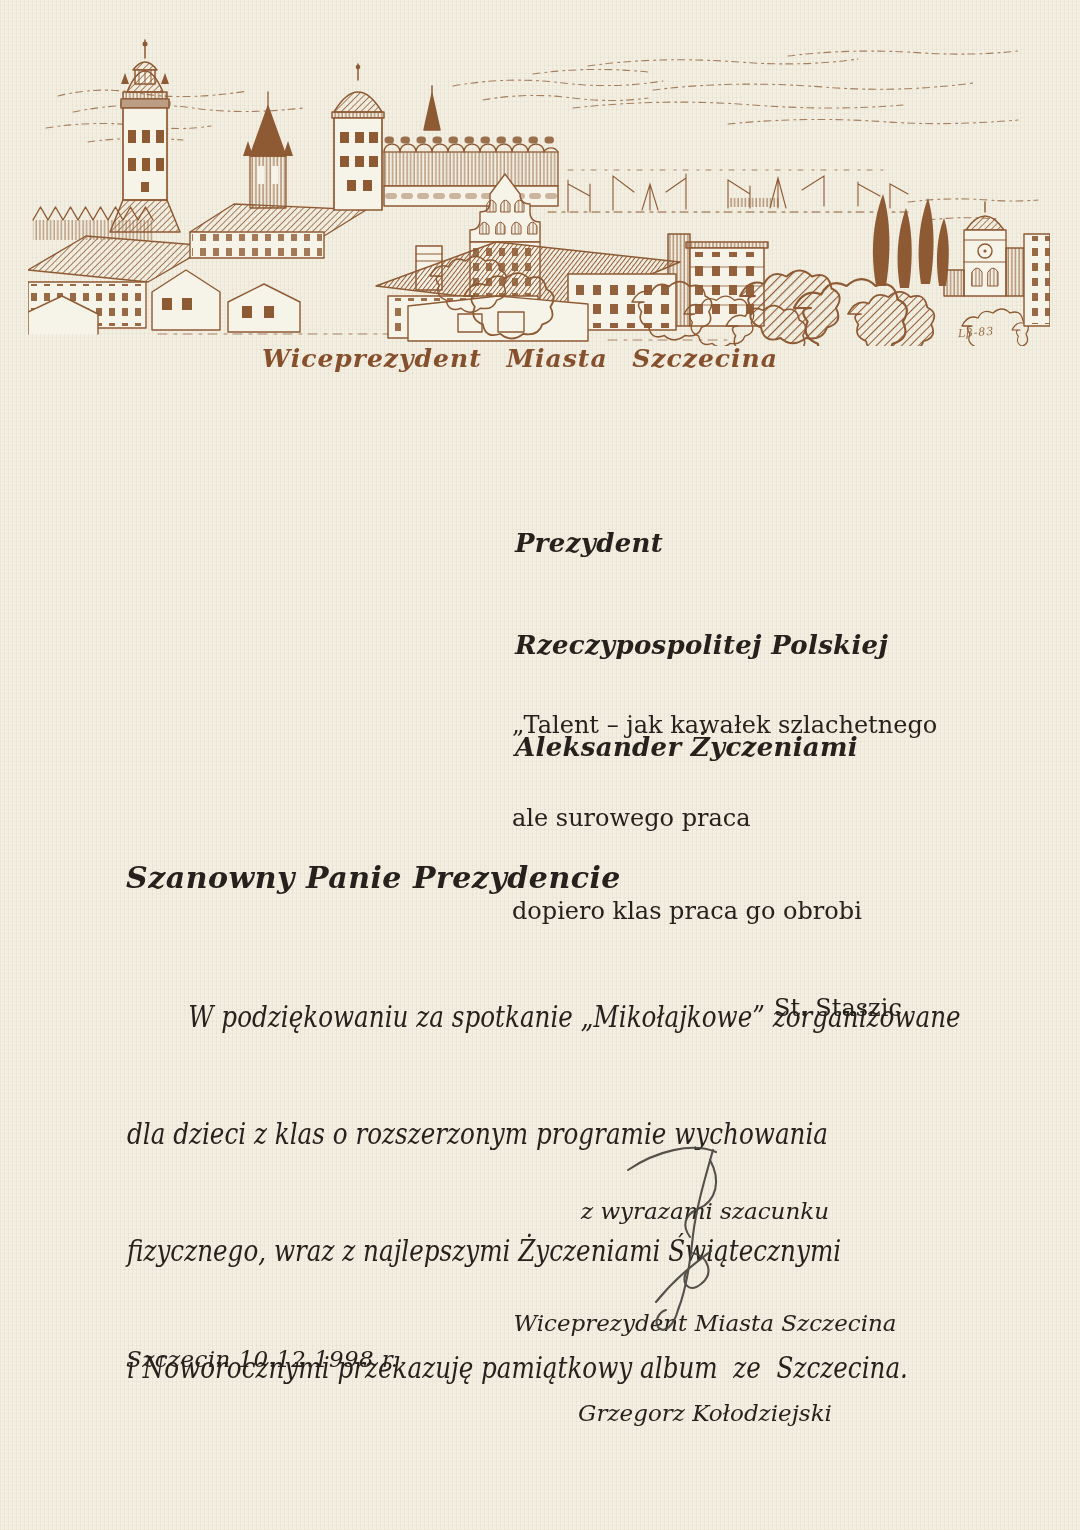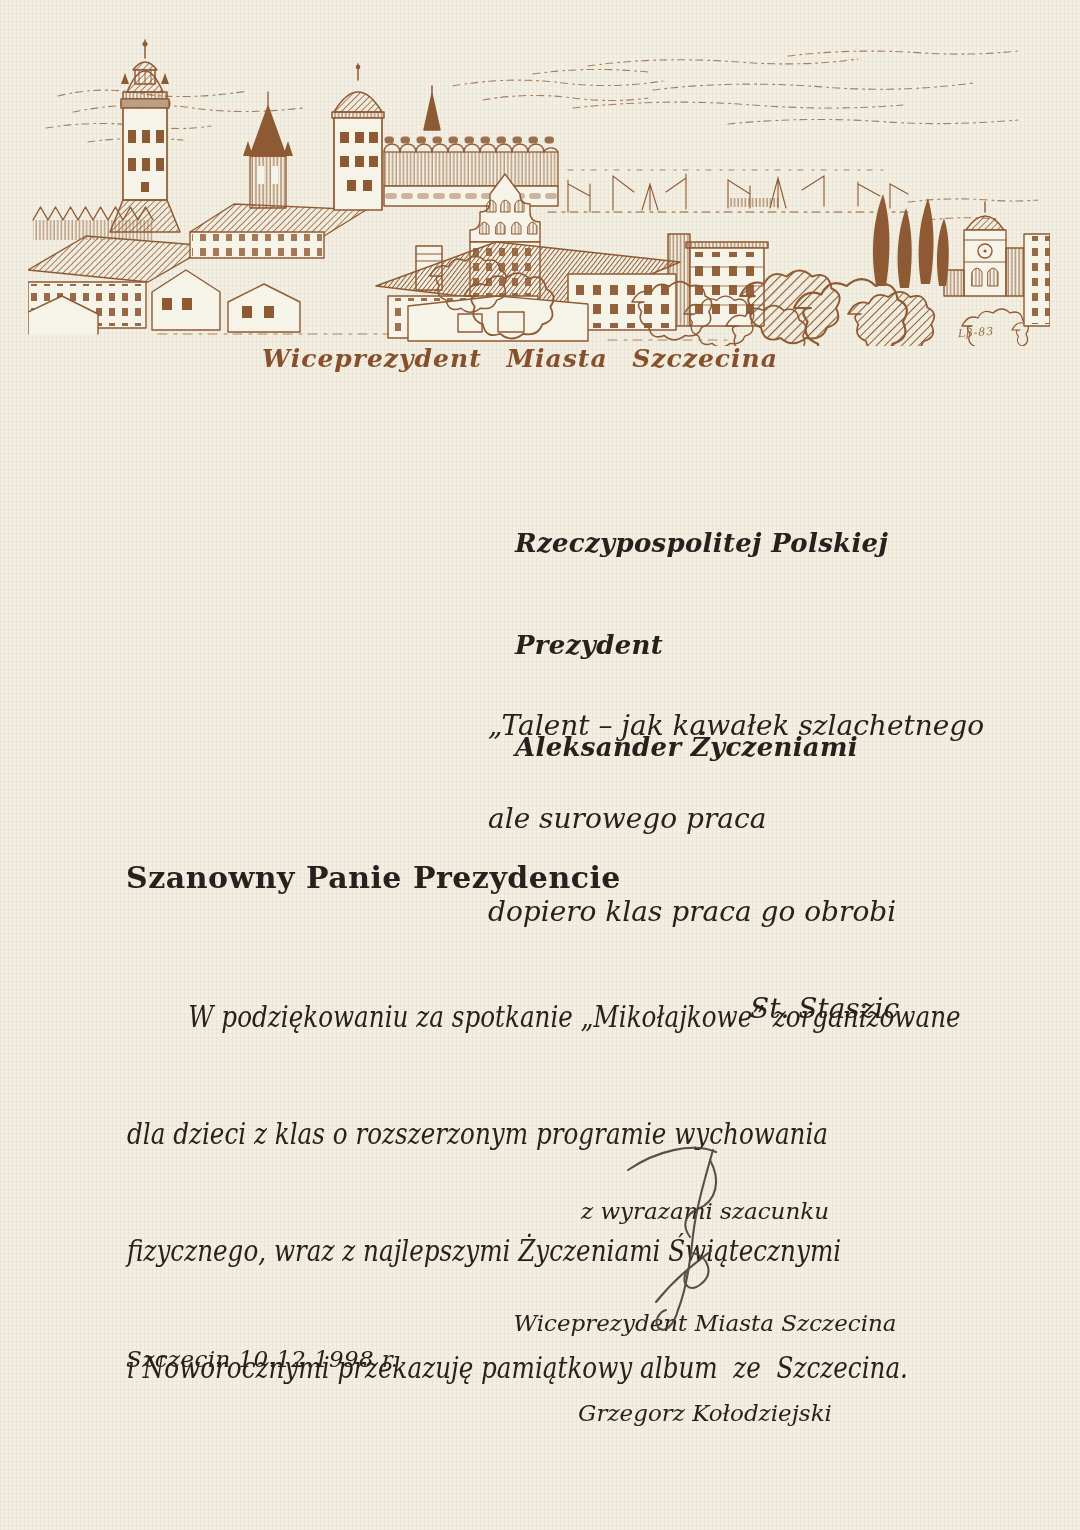--- a/index.html
+++ b/index.html
@@ -23,27 +23,27 @@
     position:absolute;left:0;top:344px;width:1040px;text-align:center;
     font-style:italic;font-weight:bold;font-size:25px;color:#87502d;
     word-spacing:15px;letter-spacing:1px;
   }
   .recipient{
     position:absolute;left:515px;top:458px;
     font-weight:bold;font-style:italic;font-size:26px;line-height:34px;
     letter-spacing:.3px;white-space:pre;
   }
   .quote{
-    position:absolute;left:488px;top:648px;
-    font-style:italic;font-size:28px;line-height:31px;white-space:pre;
+    position:absolute;left:512px;top:648px;
+    font-size:24px;line-height:31px;white-space:pre;
   }
   .quote-attr{margin-left:262px;margin-top:4px;}
   .salutation{
     position:absolute;left:126px;top:860px;
-    font-weight:bold;font-size:30px;letter-spacing:.5px;
+    font-weight:bold;font-style:italic;font-size:30px;letter-spacing:.5px;
   }
   .body-block{
     position:absolute;left:127px;top:920px;width:1060px;
     font-style:italic;font-size:29px;line-height:39px;white-space:pre;
     transform:scaleX(.85);transform-origin:0 0;
   }
   .body-line-first{text-indent:72px;}
   .closing{
     position:absolute;left:495px;top:1136px;width:420px;text-align:center;
     font-style:italic;font-size:23px;line-height:30px;white-space:pre;
@@ -270,22 +270,22 @@
         <path d="M580,306 H700" stroke-dasharray="9 7 3 6" stroke-width="1.1" fill="none" opacity=".7"></path>
       </g>
     </svg>
   </div>
 
   <div class="artist-mark">Lβ-83</div>
 
   <div class="caption">Wiceprezydent Miasta Szczecina</div>
 
   <div class="recipient">
+    <div>Prezydent</div>
     <div>Rzeczypospolitej Polskiej</div>
-    <div>Prezydent</div>
     <div>Aleksander Życzeniami</div>
   </div>
 
   <div class="quote">
     <div>„Talent – jak kawałek szlachetnego</div>
     <div>ale surowego praca</div>
     <div>dopiero klas praca go obrobi</div>
     <div class="quote-attr">St. Staszic</div>
   </div>
 

